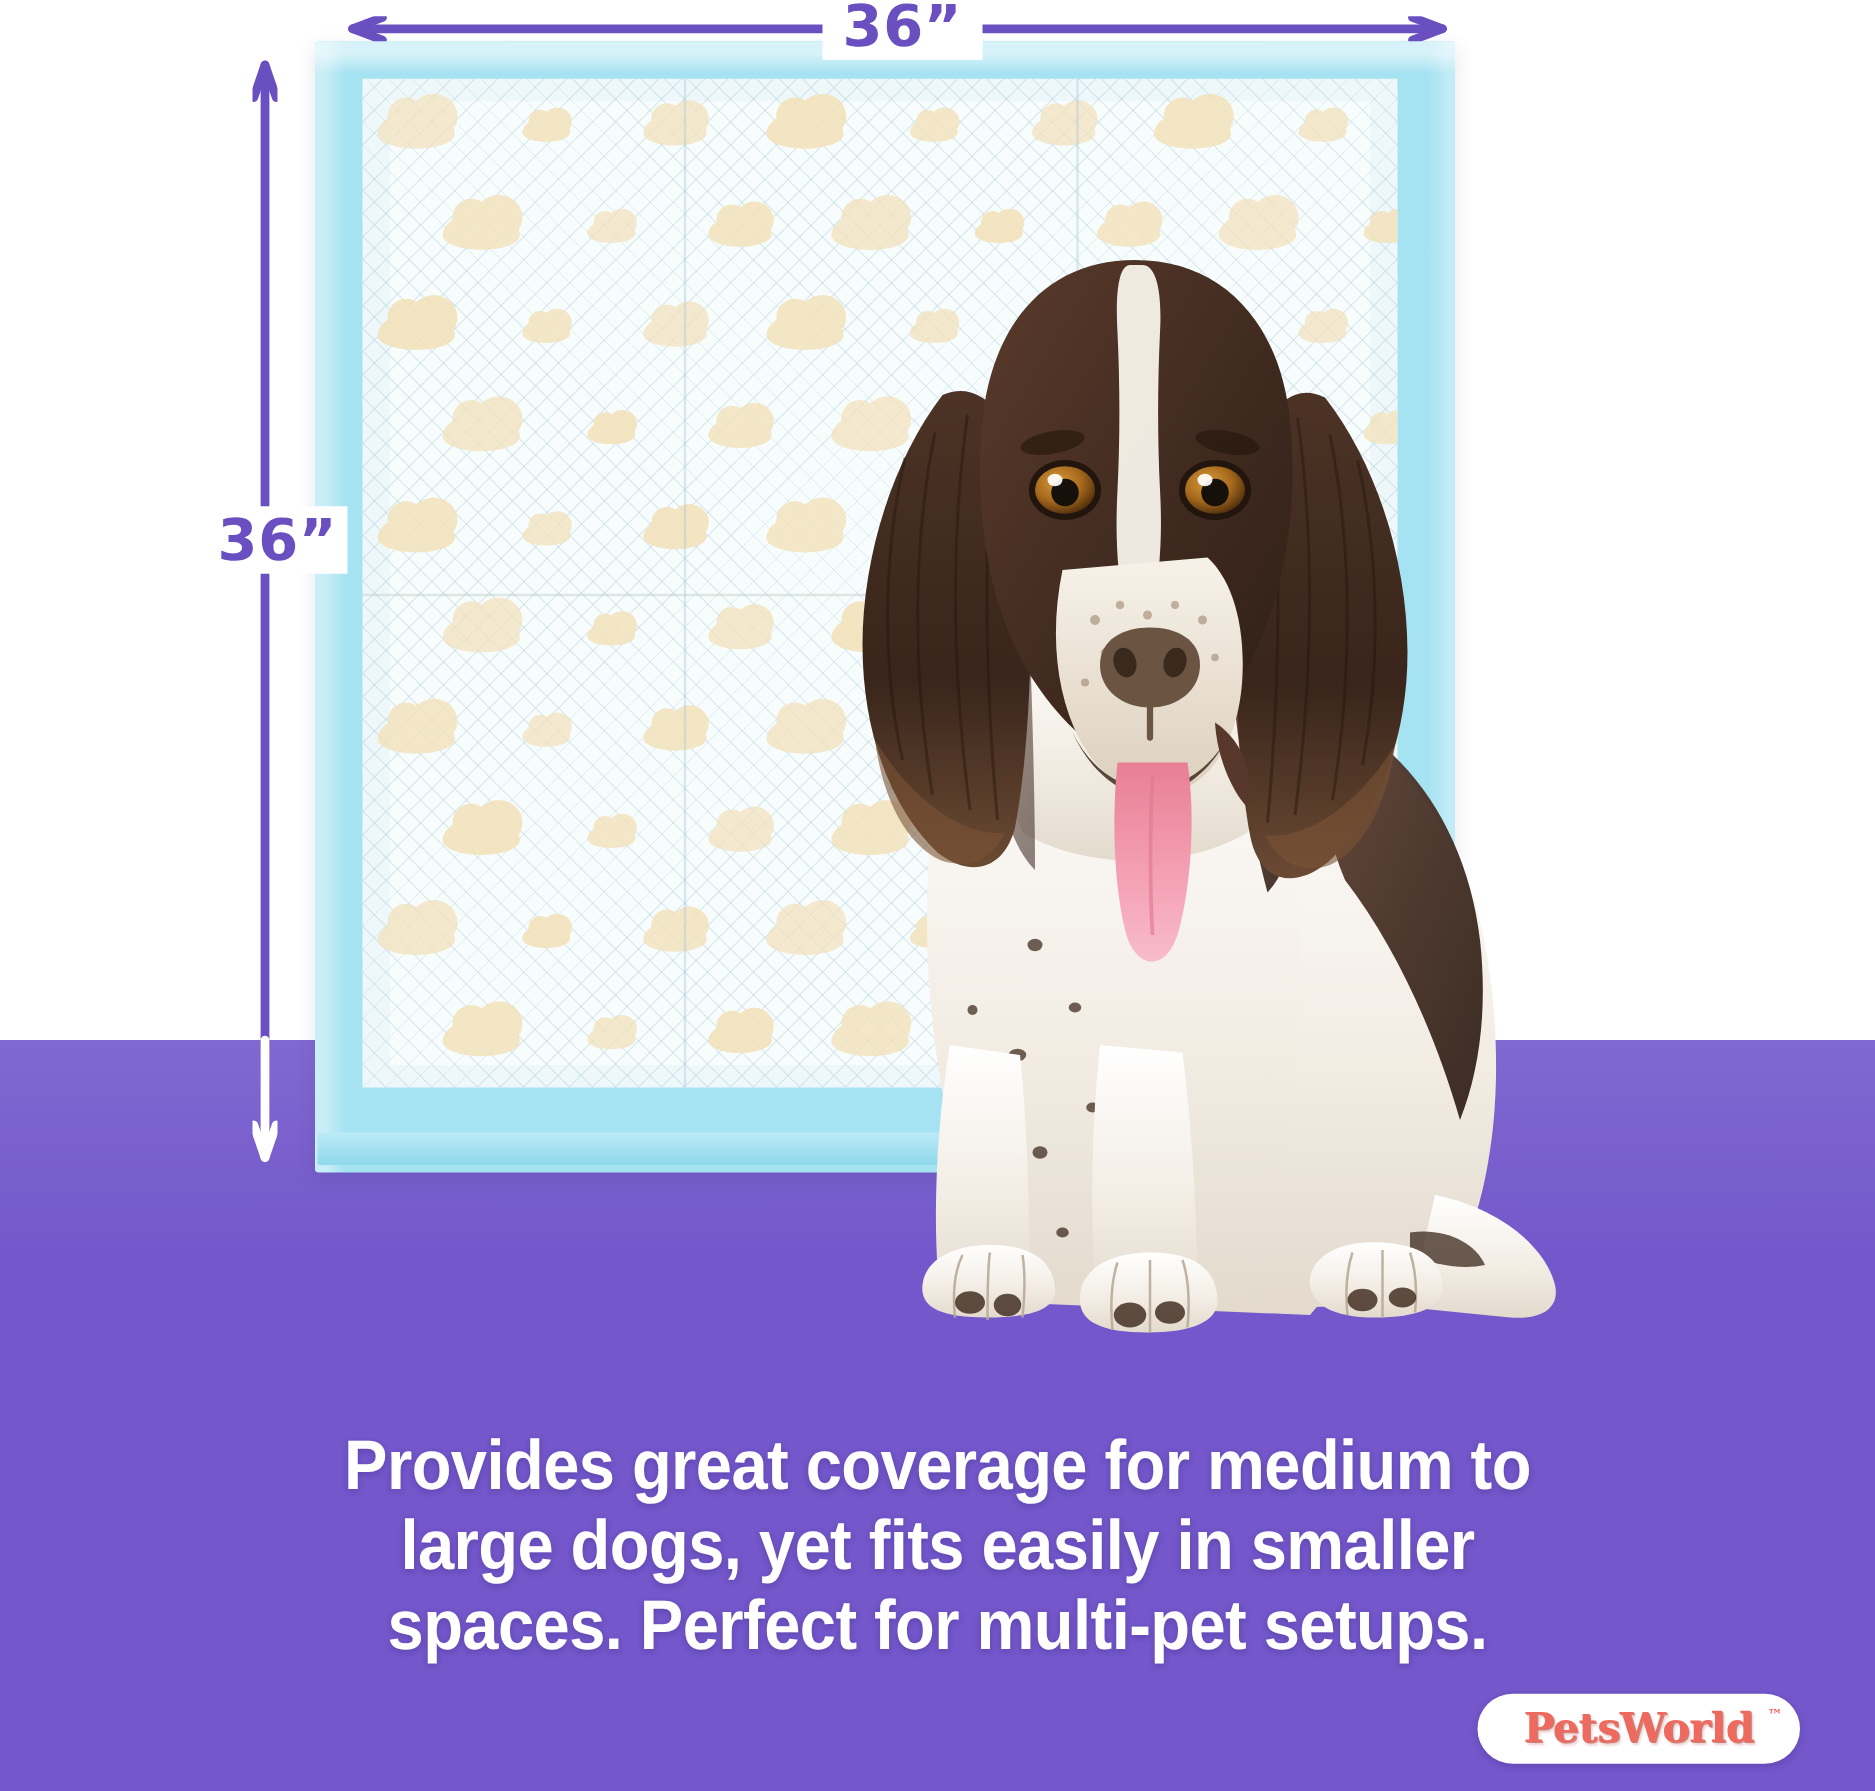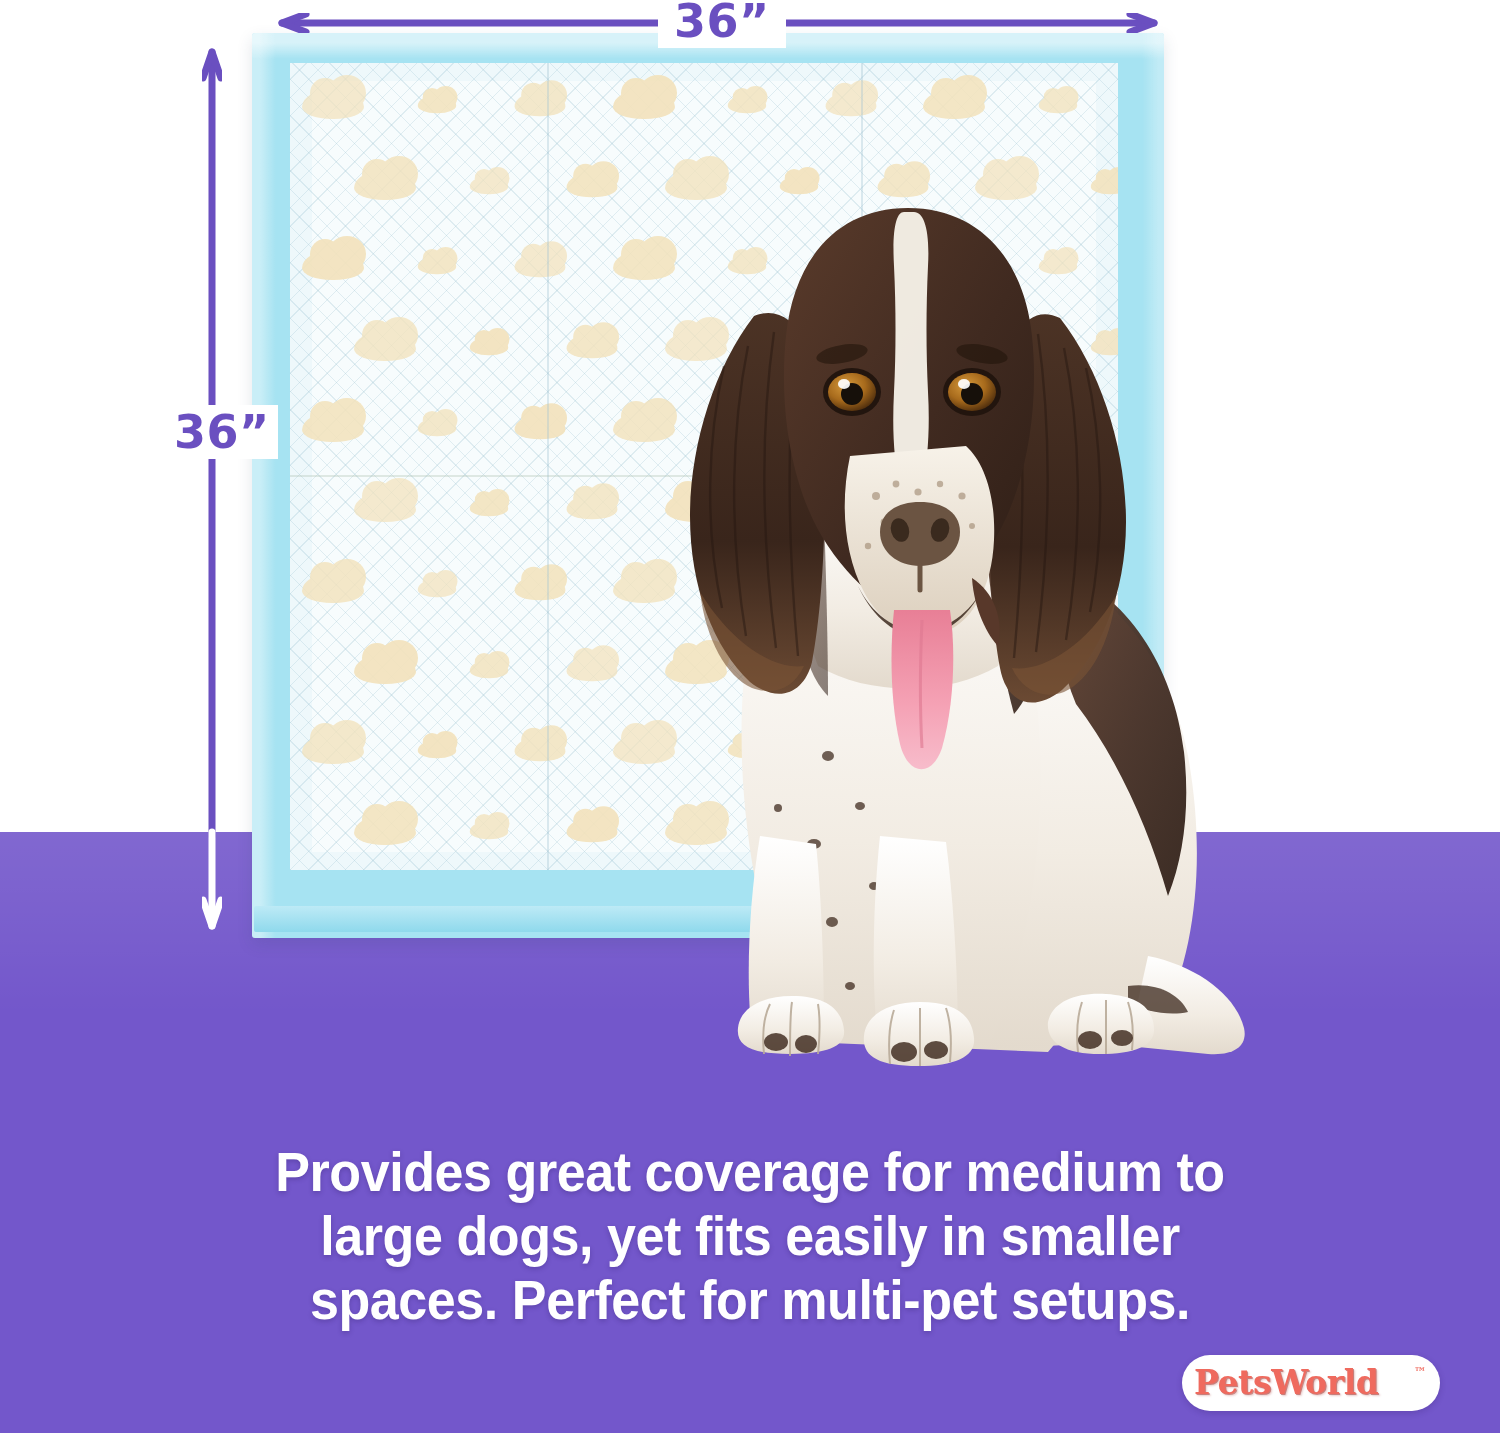--- a/index.html
+++ b/index.html
@@ -175,22 +175,23 @@
   .logo{
     position:absolute;
     left:1182px; top:1355px;
     width:258px; height:56px;
     background:#ffffff;
     border-radius:28px;
     box-shadow:0 2px 6px rgba(40,20,90,.22);
   }
   .logo-text{
     position:absolute;
-    left:12px; right:0; top:50%;
+    left:0; right:0; top:50%;
     transform:translateY(-52%);
+    text-align:center;
     font-family:"DejaVu Serif", serif;
     font-weight:700;
     font-size:33px;
     color:#ef6a5e;
     letter-spacing:-.4px;
     text-shadow:
       1px 1px 0 rgba(170,60,55,.55),
       2px 2px 2px rgba(170,60,55,.25);
   }
   .logo-tm{

